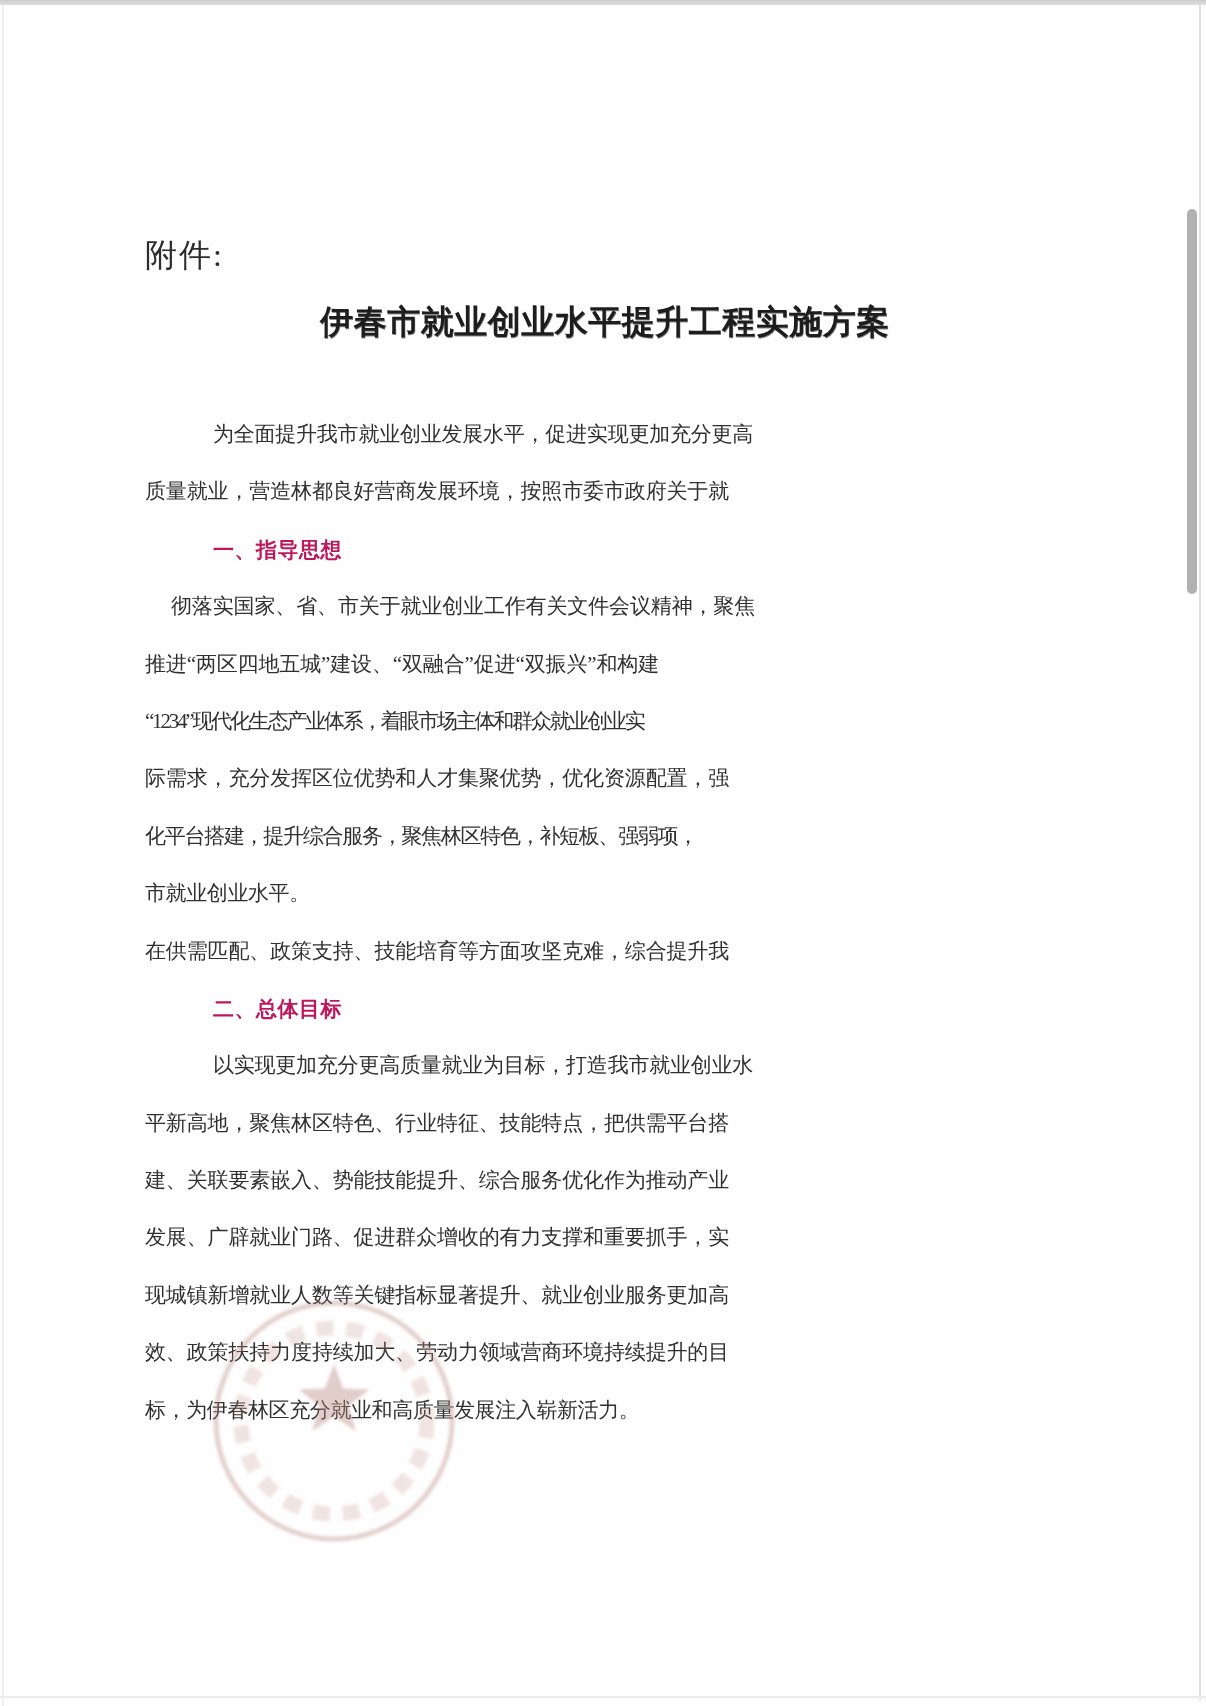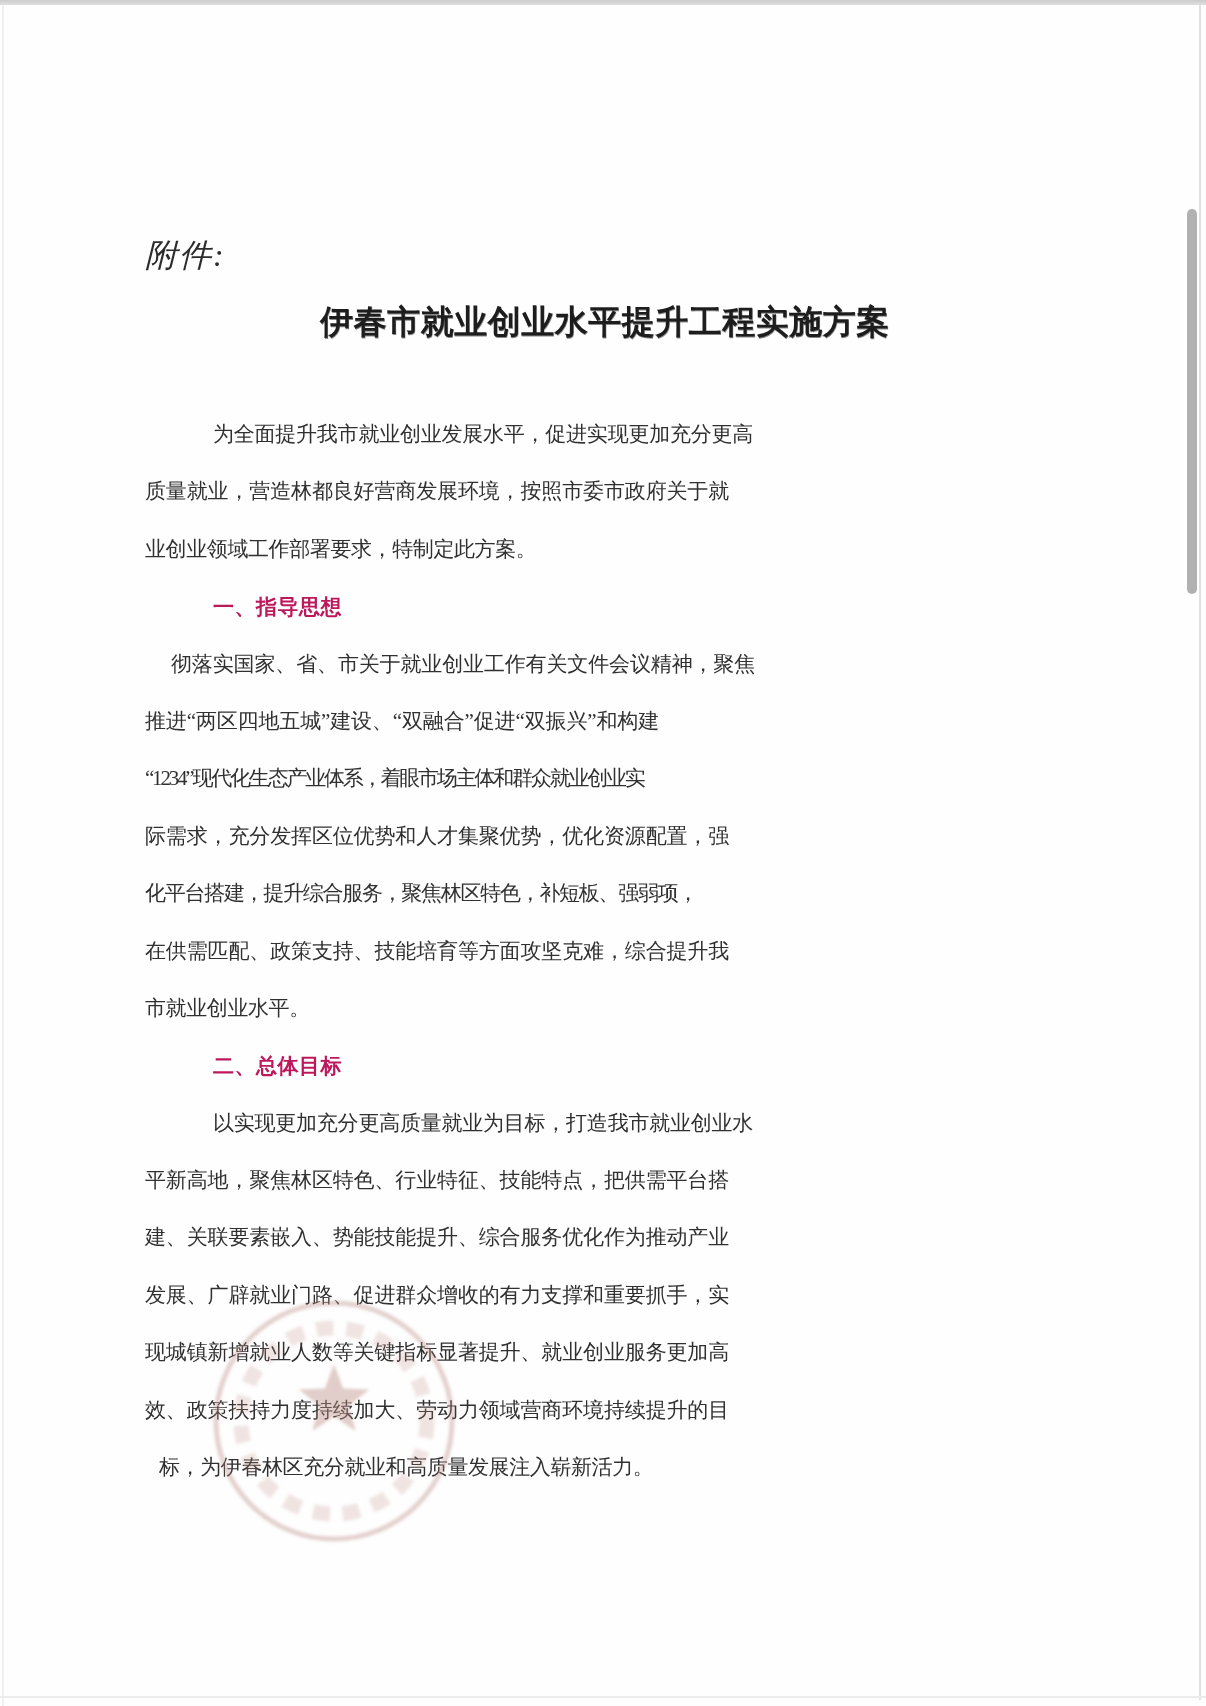--- a/index.html
+++ b/index.html
@@ -39,21 +39,20 @@
     position: absolute; left: 1187px; top: 209px;
     width: 10px; height: 385px;
     background: #b1b1b1;
     border-radius: 6px;
   }
   .attachment-label {
     position: absolute; left: 145px; top: 236px;
     font-size: 32px; line-height: 38px;
     color: #2c2c2c;
     letter-spacing: 2px;
-    font-style: italic;
   }
   .doc-title {
     position: absolute; left: 145px; top: 296px;
     width: 920px; margin: 0;
     text-align: center;
     font-size: 33px; line-height: 52px;
     font-weight: 700;
     letter-spacing: 0.5px;
     color: #1d1d1d;
     font-family: "Liberation Serif", "DejaVu Serif", serif;
@@ -86,37 +85,36 @@
 
 <div class="page">
 
   <div class="attachment-label">附件:</div>
 
   <h1 class="doc-title">伊春市就业创业水平提升工程实施方案</h1>
 
   <div class="doc-body" id="doc-body">
       <div class="line indent" style="letter-spacing: -0.23px;">为全面提升我市就业创业发展水平，促进实现更加充分更高</div>
       <div class="line" style="letter-spacing: -0.14px;">质量就业，营造林都良好营商发展环境，按照市委市政府关于就</div>
-      <div class="line" style="letter-spacing: -0.4px;">业创业领域工作部署要求，特制定此方案。</div>
       <div class="line heading indent" style="letter-spacing: 0.5px;">一、指导思想</div>
       <div class="line" style="letter-spacing: -0.14px; margin-left: 26px;">彻落实国家、省、市关于就业创业工作有关文件会议精神，聚焦</div>
       <div class="line" style="letter-spacing: -0.14px;">推进“两区四地五城”建设、“双融合”促进“双振兴”和构建</div>
       <div class="line" style="letter-spacing: -2.2px;">“1234”现代化生态产业体系，着眼市场主体和群众就业创业实</div>
       <div class="line" style="letter-spacing: -0.14px;">际需求，充分发挥区位优势和人才集聚优势，优化资源配置，强</div>
       <div class="line" style="letter-spacing: -1.28px;">化平台搭建，提升综合服务，聚焦林区特色，补短板、强弱项，</div>
+      <div class="line" style="letter-spacing: -0.4px;">市就业创业水平。</div>
       <div class="line" style="letter-spacing: -0.14px;">在供需匹配、政策支持、技能培育等方面攻坚克难，综合提升我</div>
-      <div class="line" style="letter-spacing: -0.4px;">市就业创业水平。</div>
       <div class="line heading indent" style="letter-spacing: 0.5px;">二、总体目标</div>
       <div class="line indent" style="letter-spacing: -0.23px;">以实现更加充分更高质量就业为目标，打造我市就业创业水</div>
       <div class="line" style="letter-spacing: -0.14px;">平新高地，聚焦林区特色、行业特征、技能特点，把供需平台搭</div>
       <div class="line" style="letter-spacing: -0.14px;">建、关联要素嵌入、势能技能提升、综合服务优化作为推动产业</div>
       <div class="line" style="letter-spacing: -0.14px;">发展、广辟就业门路、促进群众增收的有力支撑和重要抓手，实</div>
       <div class="line" style="letter-spacing: -0.14px;">现城镇新增就业人数等关键指标显著提升、就业创业服务更加高</div>
       <div class="line" style="letter-spacing: -0.14px;">效、政策扶持力度持续加大、劳动力领域营商环境持续提升的目</div>
-      <div class="line" style="letter-spacing: -0.4px; margin-left: 14px;">标，为伊春林区充分就业和高质量发展注入崭新活力。</div>
+      <div class="line" style="letter-spacing: -0.4px;">标，为伊春林区充分就业和高质量发展注入崭新活力。</div>
     </div>
 
   <svg class="seal" viewBox="0 0 280 280" aria-hidden="true">
     <defs>
       <filter id="seal-blur" x="-10%" y="-10%" width="120%" height="120%">
         <feGaussianBlur stdDeviation="1.6"></feGaussianBlur>
       </filter>
     </defs>
     <g filter="url(#seal-blur)">
       <circle cx="140" cy="140" r="118" fill="none" stroke="#b98a80" stroke-width="5" opacity="0.38"></circle>

